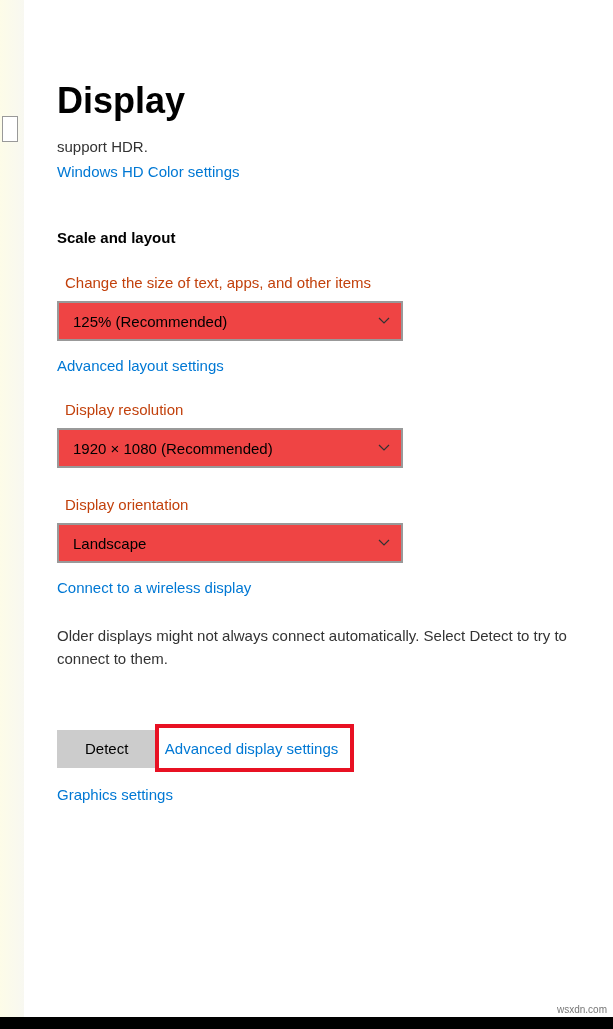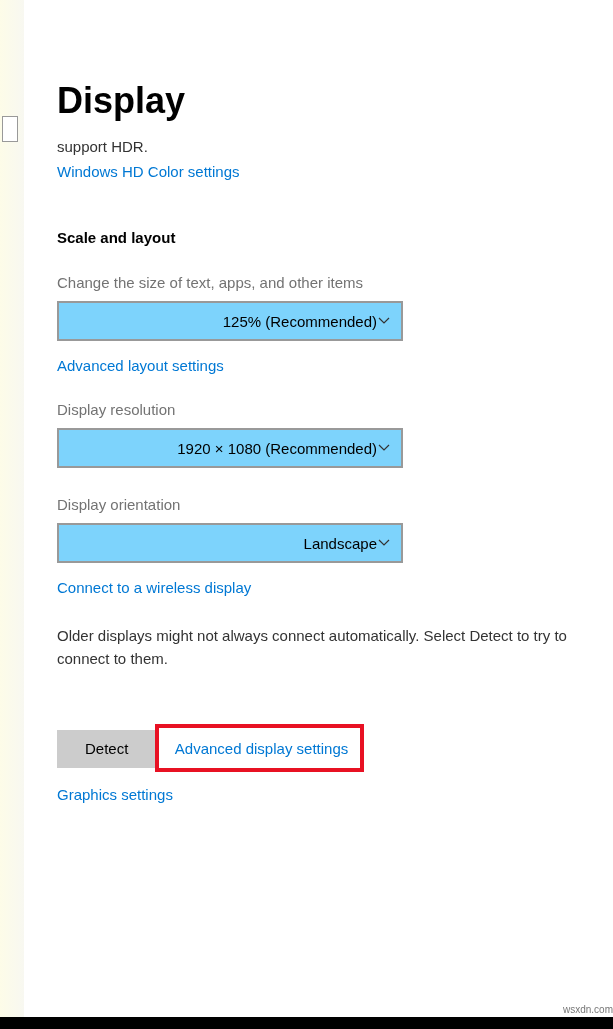--- a/index.html
+++ b/index.html
@@ -70,31 +70,32 @@
       font-weight: 600;
       color: #000;
       margin-top: 48px;
       margin-bottom: 28px;
     }
     .section-title.tight {
       margin-top: 40px;
     }
     .field-label {
       font-size: 15px;
-      color: #737373;
+      color: #c2410c;
       margin-bottom: 10px;
+      margin-left: 8px;
     }
     .dropdown {
       display: flex;
       align-items: center;
-      justify-content: flex-end;
+      justify-content: space-between;
       width: 346px;
       height: 40px;
       border: 2px solid #999;
-      background: #7dd3fc;
+      background: #ef4444;
       padding: 0 10px 0 14px;
       cursor: pointer;
       margin-bottom: 16px;
     }
     .dropdown-text {
       font-size: 15px;
       color: #000;
     }
     .chevron {
       width: 14px;
@@ -135,33 +136,33 @@
     }
     .highlight-box {
       display: inline-block;
       border: 4px solid #e81123;
       padding: 12px 12px 10px 4px;
       margin-top: 36px;
       margin-left: -6px;
       margin-bottom: 14px;
     }
     .highlight-box .link {
-      margin-left: 12px;
+      margin-left: 2px;
     }
     .bottom-bar {
       position: absolute;
       left: 0;
       bottom: 0;
       width: 100%;
       height: 12px;
       background: #000;
     }
     .watermark {
       position: absolute;
-      right: 0;
+      right: 6px;
       bottom: 14px;
       font-size: 10px;
       color: #777;
       font-family: Arial, sans-serif;
     }
   </style>
 </head>
 <body>
 
 <div class="left-edge"></div>

